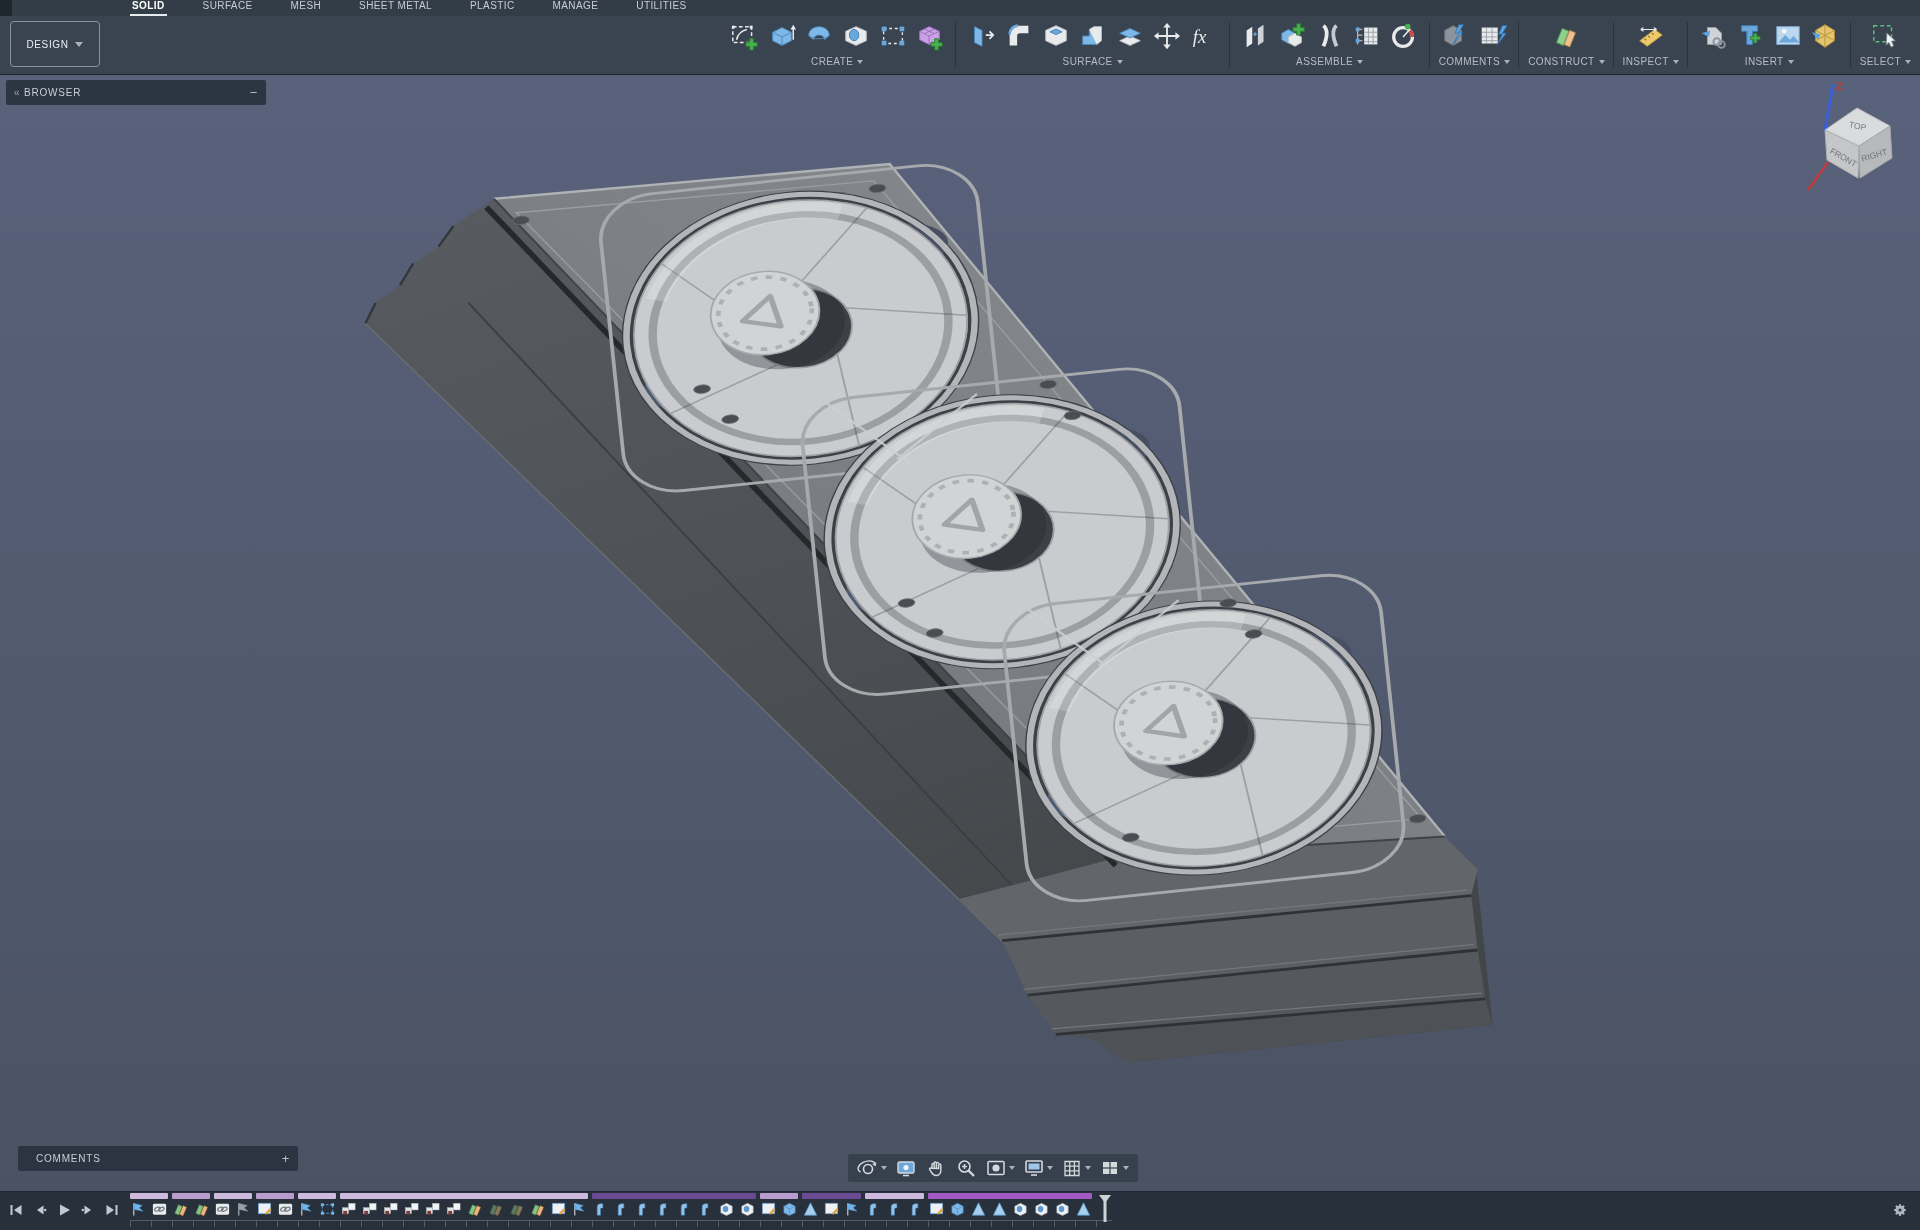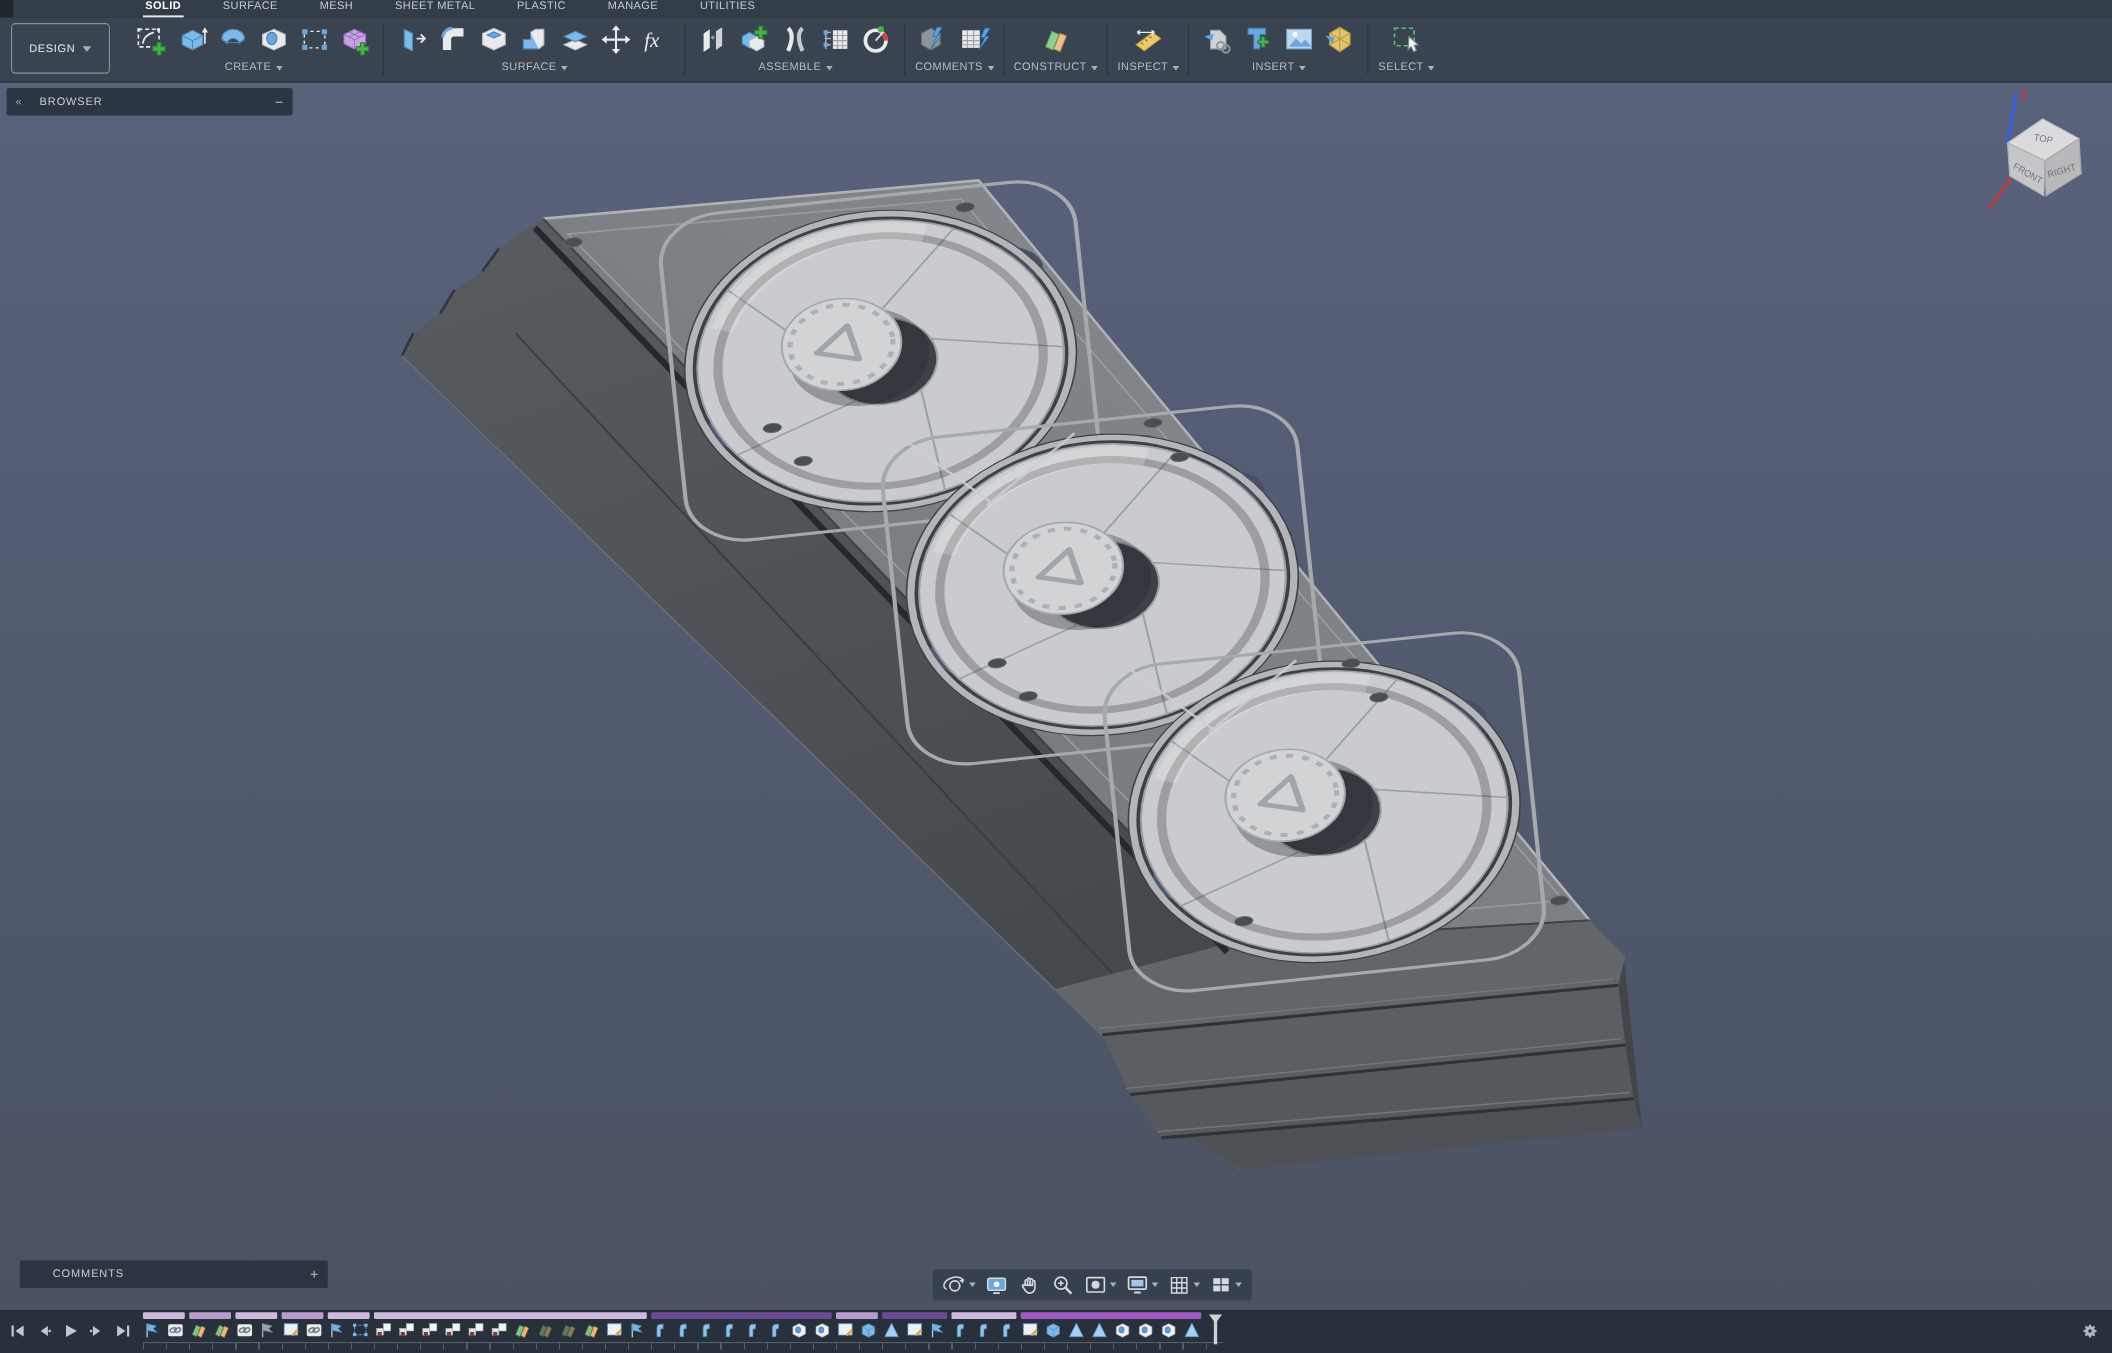--- a/index.html
+++ b/index.html
@@ -6,21 +6,21 @@
   body{width:1920px;height:1230px;overflow:hidden;position:relative;
        font-family:"Liberation Sans",sans-serif;-webkit-font-smoothing:antialiased;}
   
   #tabbar{position:absolute;left:0;top:0;width:100%;height:16px;background:#333d48;
           display:flex;align-items:flex-end;z-index:30;margin-left:12px;}
   .tab{font-size:10px;letter-spacing:.4px;color:#c7cdd5;padding:2px 2px 3px 2px;margin-right:34px;
        cursor:default;white-space:nowrap;border-bottom:2px solid transparent;}
   .tab.active{color:#ffffff;font-weight:bold;border-bottom:2px solid #e8ebee;}
   
   #toolbar{position:absolute;left:0;top:16px;width:100%;height:58px;background:#3a4451;
-           border-bottom:1px solid #1d242c;display:flex;z-index:30;}
+           border-bottom:1px solid #1d242c;display:flex;z-index:30;justify-content:space-between;}
   #design-btn{margin:5px 0 5px 10px;width:88px;height:44px;border:1px solid #89919b;border-radius:4px;
               display:flex;align-items:center;justify-content:center;gap:7px;color:#e9edf1;
               font-size:10px;letter-spacing:.6px;}
   .caret{width:0;height:0;border-left:4px solid transparent;border-right:4px solid transparent;
          border-top:5px solid #aab1b9;display:inline-block;}
   #groups{display:flex;margin-left:12px;}
   .tgroup{display:flex;flex-direction:column;align-items:center;padding:0 9px;position:relative;}
   .tgroup:not(:last-child)::after{content:"";position:absolute;right:0;top:6px;bottom:6px;
         width:1px;background:#2b333d;}
   .tgroup .icons{display:flex;gap:3px;height:40px;align-items:center;}
@@ -31,21 +31,21 @@
   .glabel .caret{border-left-width:3px;border-right-width:3px;border-top-width:4px;}
   
   #viewport{position:absolute;left:0;top:74px;width:1920px;height:1118px;
             background:linear-gradient(#59627b,#4a5263);z-index:1;}
   #model{position:absolute;left:0;top:0;pointer-events:none;}
   
   .panel{position:absolute;background:rgba(41,50,61,.93);border-radius:2px;height:25px;
          display:flex;align-items:center;color:#c9cfd6;font-size:10px;letter-spacing:.8px;z-index:10;}
   #browser-panel{left:6px;top:6px;width:260px;}
   #comments-panel{left:18px;top:1072px;width:280px;}
-  .panel .ptitle{flex:1;margin-left:30px;}
+  .panel .ptitle{flex:1;margin-left:18px;}
   .panel .pbtn{width:24px;text-align:center;font-size:13px;color:#b9c0c8;}
   .panel .pchev{position:absolute;left:8px;font-size:10px;color:#9aa2ab;}
   
   #navbar{position:absolute;left:848px;top:1080px;height:28px;display:flex;align-items:center;
           gap:2px;background:rgba(40,49,60,.55);border-radius:3px;padding:0 6px;z-index:10;}
   .nbtn{display:flex;align-items:center;padding:2px 3px;}
   .nbtn svg{width:22px;height:22px;}
   .nbtn .caret{margin-left:2px;border-left-width:3px;border-right-width:3px;border-top-width:4px;}
   
   #viewcube{position:absolute;right:4px;top:4px;z-index:10;}

